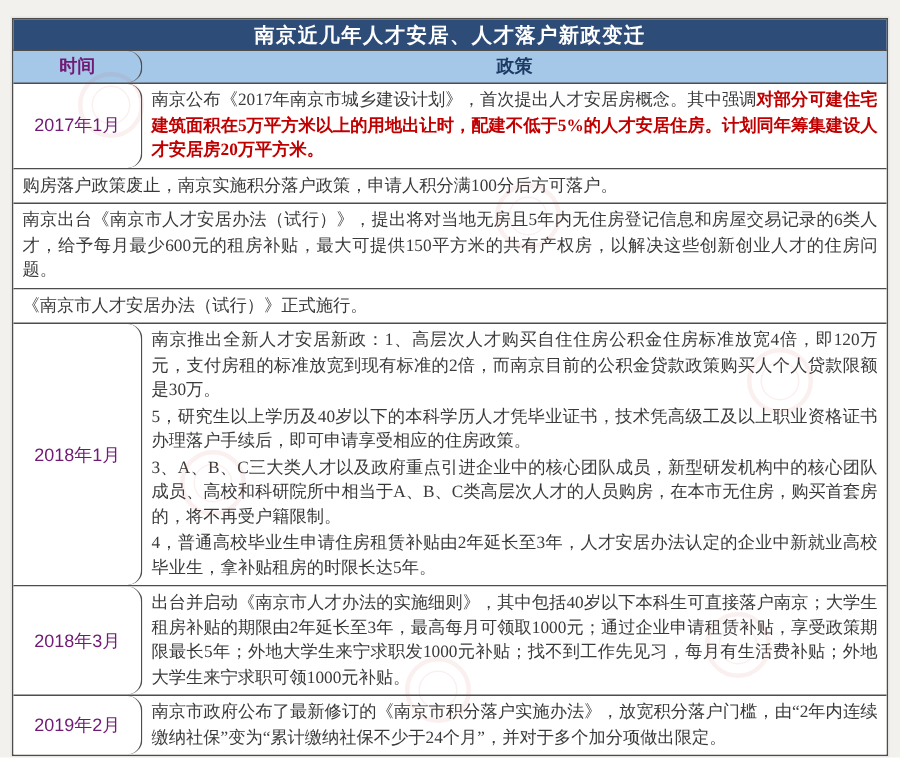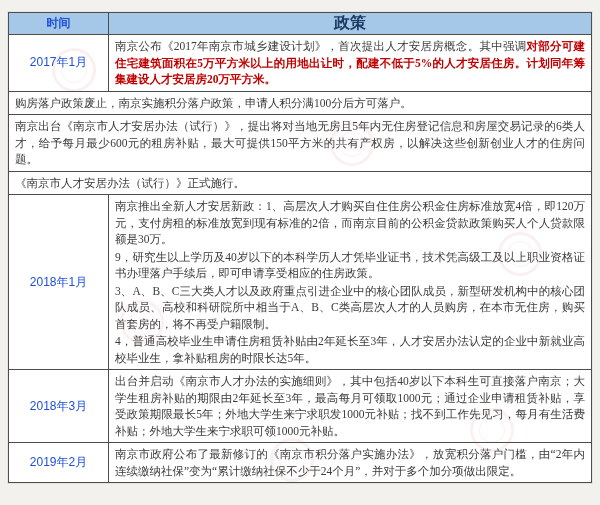--- a/index.html
+++ b/index.html
@@ -27,27 +27,27 @@
     font-weight:bold;font-size:13.5px;line-height:21px;height:21px;
     text-align:center;letter-spacing:1px;
     border-bottom:1px solid var(--border);
   }
   .header-row{
     display:flex;background:var(--header-bg);
     border-bottom:1px solid var(--border);
     height:22px;
   }
   .header-row .cell{
-    color:var(--header-text);font-weight:bold;font-size:16px;
+    color:var(--header-text);font-weight:bold;font-size:12px;
     display:flex;align-items:center;justify-content:center;
   }
   .cell.time{
-    width:100px;flex:none;border-right:1px solid var(--border);
+    width:86px;flex:none;border-right:1px solid var(--border);
     display:flex;align-items:center;justify-content:center;
-    font-size:12px;color:#1d4ed8;text-align:center;
+    font-size:12px;color:#701a75;text-align:center;border-radius:10px;
   }
   .cell.policy{flex:1;min-width:0;}
   .row{display:flex;border-bottom:1px solid var(--border);background:#fff;}
   .row:last-child{border-bottom:none;}
   .row .cell.policy{
     display:block;padding:2px 6px;
     font-size:11.5px;line-height:16.5px;color:var(--body-text);
     text-align:justify;
   }
   .row .cell.policy p{margin:1px 0;font-family:Liberation Serif, serif;}
@@ -60,20 +60,21 @@
   .stamp::after{
     content:"";position:absolute;inset:6px;border-radius:50%;
     border:1.5px solid var(--watermark);
   }
 </style>
 </head>
 <body>
 
 <div class="page">
   <div class="table-wrap">
+    <div class="title-bar">南京近几年人才安居、人才落户新政变迁</div>
     <div class="header-row">
       <div class="cell time">时间</div>
       <div class="cell policy">政策</div>
     </div>
     <div>
         <div class="row">
           <div class="cell time">2017年1月</div>
           <div class="cell policy">
             <p><span>南京公布《2017年南京市城乡建设计划》，首次提出人才安居房概念。其中强调</span><span class="red">对部分可建住宅建筑面积在5万平方米以上的用地出让时，配建不低于5%的人才安居住房。计划同年筹集建设人才安居房20万平方米。</span></p>
           </div>
@@ -90,21 +91,21 @@
         </div>
         <div class="row">
           <div class="cell policy">
             <p><span>《南京市人才安居办法（试行）》正式施行。</span></p>
           </div>
         </div>
         <div class="row">
           <div class="cell time">2018年1月</div>
           <div class="cell policy">
             <p><span>南京推出全新人才安居新政：1、高层次人才购买自住住房公积金住房标准放宽4倍，即120万元，支付房租的标准放宽到现有标准的2倍，而南京目前的公积金贷款政策购买人个人贷款限额是30万。</span></p>
-            <p><span>9，研究生以上学历及40岁以下的本科学历人才凭毕业证书，技术凭高级工及以上职业资格证书办理落户手续后，即可申请享受相应的住房政策。</span></p>
+            <p><span>5，研究生以上学历及40岁以下的本科学历人才凭毕业证书，技术凭高级工及以上职业资格证书办理落户手续后，即可申请享受相应的住房政策。</span></p>
             <p><span>3、A、B、C三大类人才以及政府重点引进企业中的核心团队成员，新型研发机构中的核心团队成员、高校和科研院所中相当于A、B、C类高层次人才的人员购房，在本市无住房，购买首套房的，将不再受户籍限制。</span></p>
             <p><span>4，普通高校毕业生申请住房租赁补贴由2年延长至3年，人才安居办法认定的企业中新就业高校毕业生，拿补贴租房的时限长达5年。</span></p>
           </div>
         </div>
         <div class="row">
           <div class="cell time">2018年3月</div>
           <div class="cell policy">
             <p><span>出台并启动《南京市人才办法的实施细则》，其中包括40岁以下本科生可直接落户南京；大学生租房补贴的期限由2年延长至3年，最高每月可领取1000元；通过企业申请租赁补贴，享受政策期限最长5年；外地大学生来宁求职发1000元补贴；找不到工作先见习，每月有生活费补贴；外地大学生来宁求职可领1000元补贴。</span></p>
           </div>
         </div>

